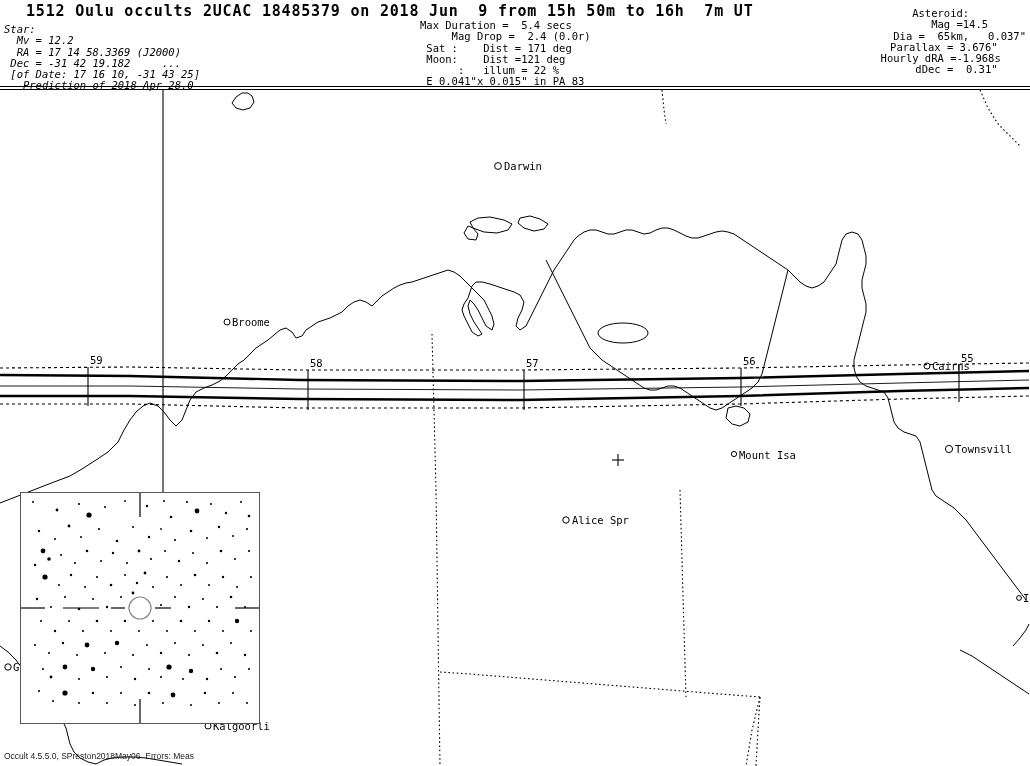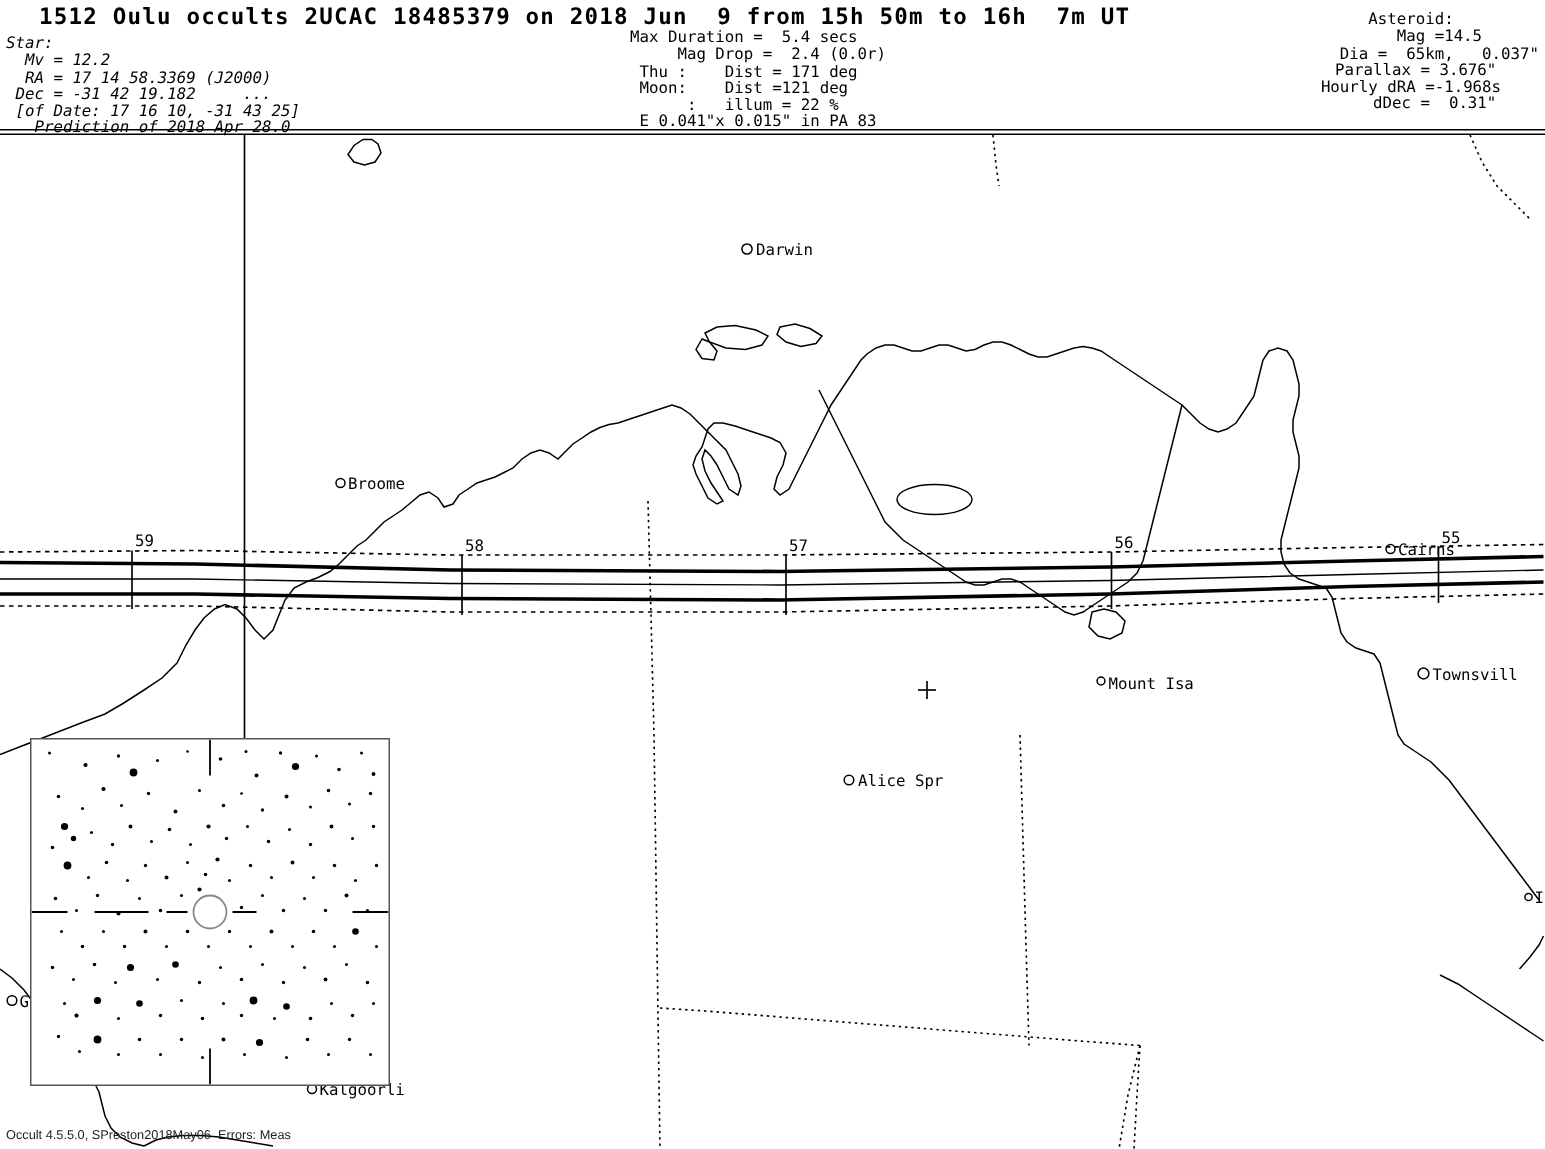--- a/index.html
+++ b/index.html
@@ -60,21 +60,21 @@
 
   <div class="col" id="col-star">Star:
   Mv = 12.2
   RA = 17 14 58.3369 (J2000)
  Dec = -31 42 19.182     ...
  [of Date: 17 16 10, -31 43 25]
    Prediction of 2018 Apr 28.0</div>
 
   <div class="col" id="col-mid">Max Duration =  5.4 secs
      Mag Drop =  2.4 (0.0r)
- Thu :    Dist = 171 deg
+ Sat :    Dist = 171 deg
  Moon:    Dist =121 deg
       :   illum = 22 %
  E 0.041"x 0.015" in PA 83</div>
 
   <div class="col" id="col-ast">Asteroid:
       Mag =14.5
       Dia =  65km,   0.037"
  Parallax = 3.676"
 Hourly dRA =-1.968s
      dDec =  0.31"</div>

